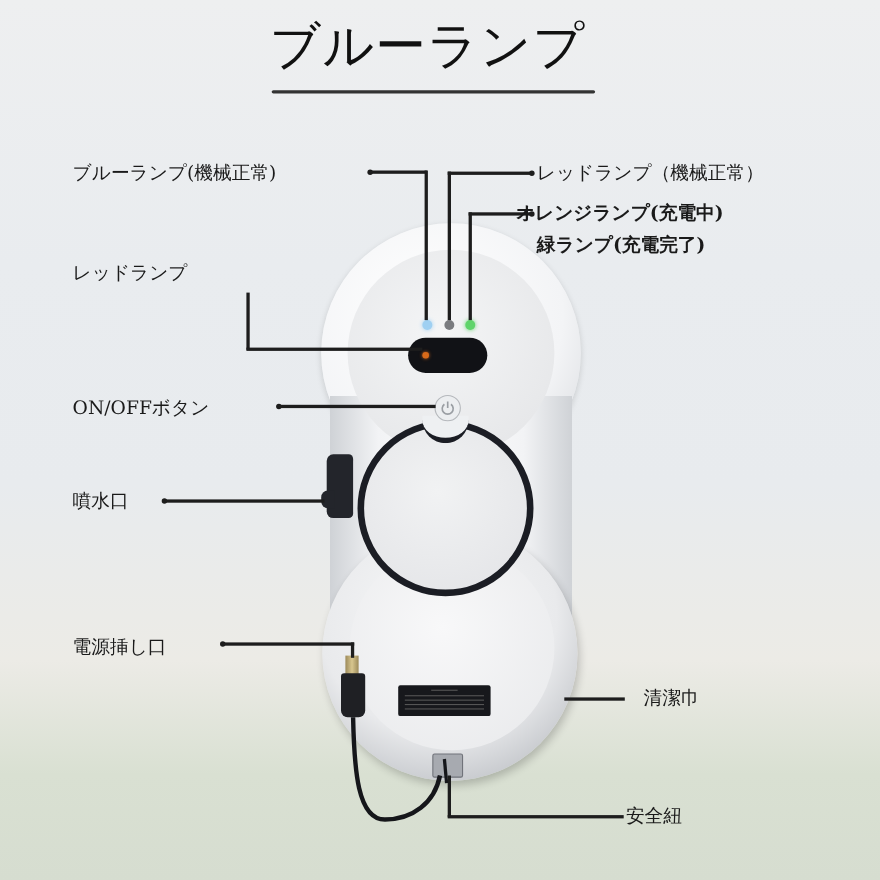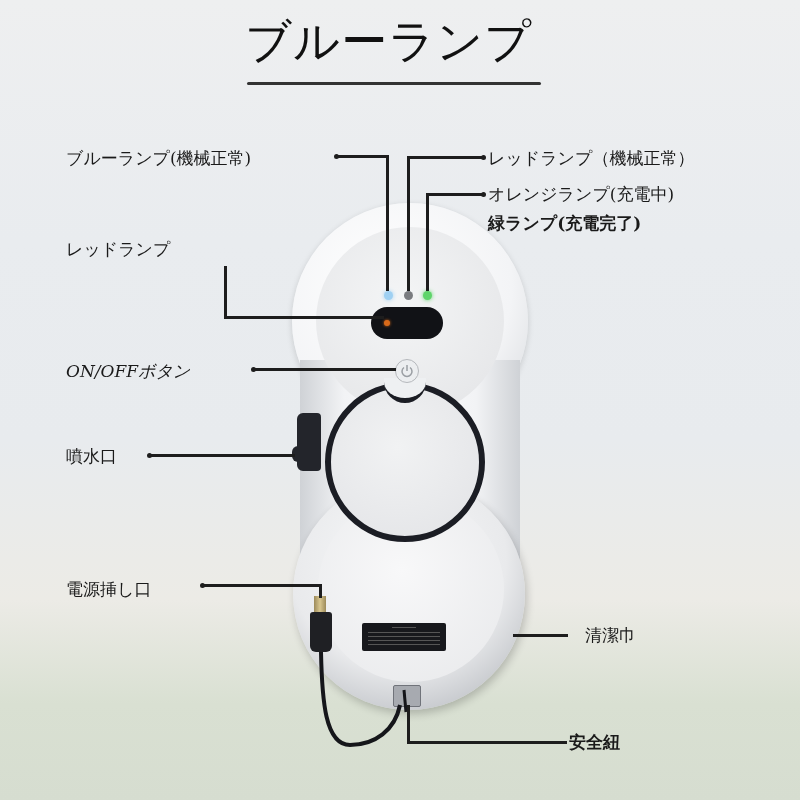--- a/index.html
+++ b/index.html
@@ -175,20 +175,20 @@
 <div class="line" style="left:202px;top:584px;width:120px;height:3px;"></div>
 <div class="line" style="left:319px;top:584px;width:3px;height:14px;"></div>
 
 <div class="line" style="left:513px;top:634px;width:55px;height:3px;"></div>
 
 <div class="line" style="left:407px;top:705px;width:3px;height:38px;"></div>
 <div class="line" style="left:407px;top:741px;width:160px;height:3px;"></div>
 
 <div class="label" style="left:66px;top:145px;">ブルーランプ(機械正常)</div>
 <div class="label" style="left:488px;top:145px;">レッドランプ（機械正常）</div>
-<div class="label" style="left:488px;top:181px;">オレンジランプ(充電中)</div>
+<div class="label" style="left:469px;top:181px;font-weight:bold;">オレンジランプ(充電中)</div>
 <div class="label" style="left:488px;top:210px;font-weight:bold;">緑ランプ(充電完了)</div>
 <div class="label" style="left:66px;top:236px;">レッドランプ</div>
-<div class="label" style="left:66px;top:358px;font-style:italic;">ON/OFFボタン</div>
+<div class="label" style="left:66px;top:358px;">ON/OFFボタン</div>
 <div class="label" style="left:66px;top:443px;">噴水口</div>
 <div class="label" style="left:66px;top:576px;">電源挿し口</div>
 <div class="label" style="left:585px;top:622px;">清潔巾</div>
-<div class="label" style="left:569px;top:729px;font-weight:bold;">安全紐</div>
+<div class="label" style="left:569px;top:729px;">安全紐</div>
 
 </body></html>

